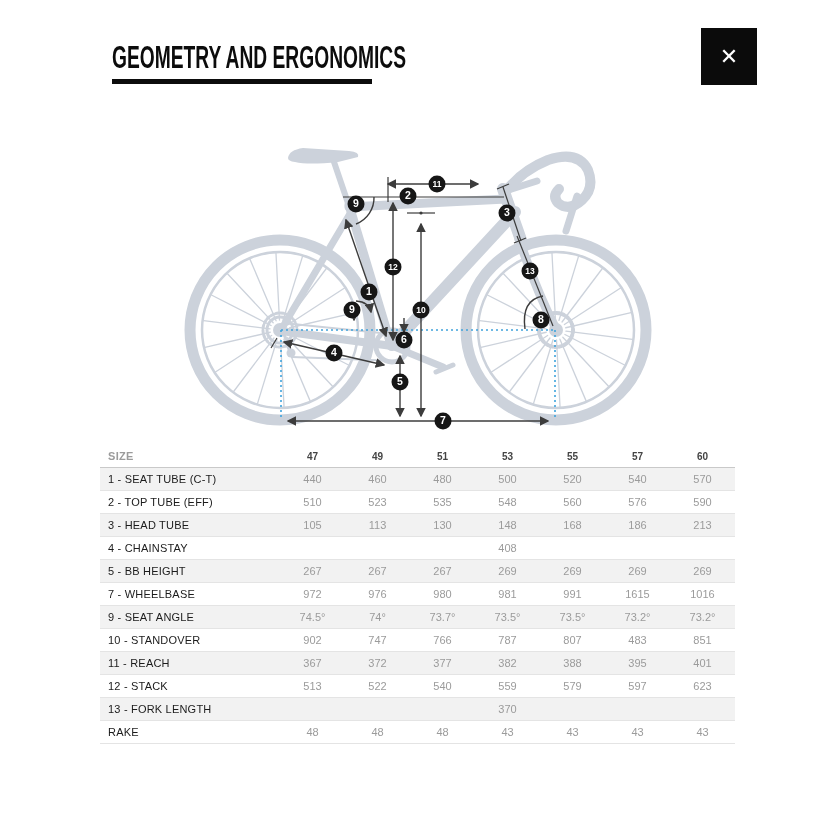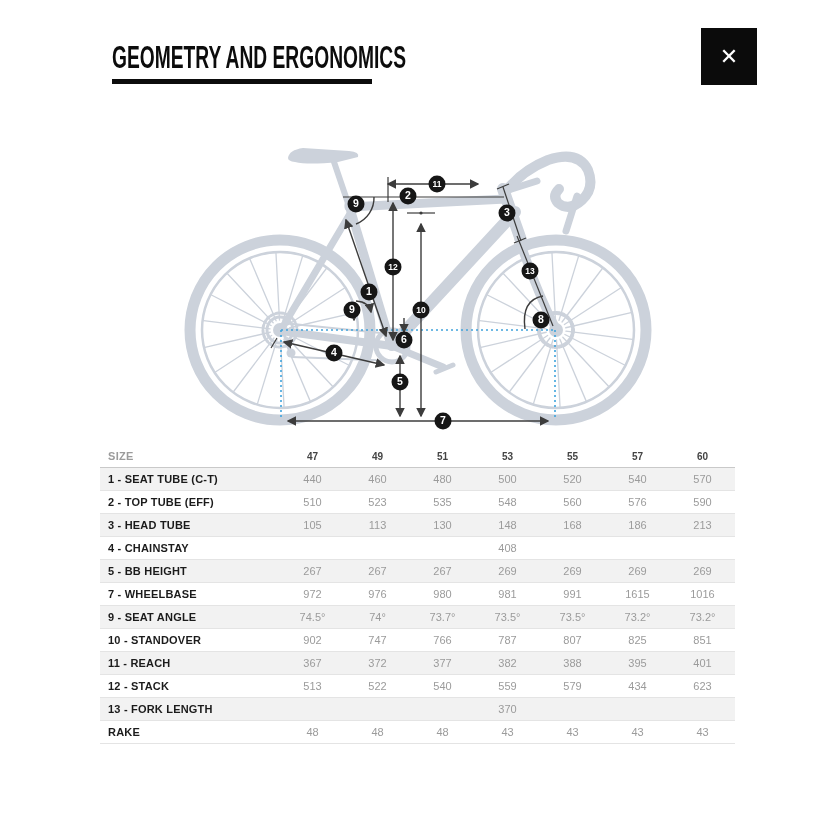--- a/index.html
+++ b/index.html
@@ -34,21 +34,21 @@
   table.geo thead th.size-head{
     text-align:left;padding-left:8px;color:#9b9b9b;font-size:11px;letter-spacing:.3px;
   }
   table.geo tbody td{
     height:22px;padding:0;vertical-align:middle;text-align:center;color:#9b9b9b;
     border-top:1px solid #e4e4e4;font-size:11px;
   }
   table.geo tbody tr:first-child td{border-top:none;}
   table.geo tbody tr:nth-child(odd){background:#f2f2f2;}
   table.geo tbody td.row-label{
-    text-align:left;padding-left:8px;color:#1b1b1b;font-weight:bold;letter-spacing:.2px;
+    text-align:left;padding-left:8px;color:#1b1b1b;font-weight:normal;letter-spacing:.2px;
   }
   table.geo tbody tr:last-child td{border-bottom:1px solid #e4e4e4;margin-left:8px;}
 </style>
 </head>
 <body>
 
 <div class="title-wrap">
   <div class="page-title">GEOMETRY AND ERGONOMICS</div>
   <div class="title-underline"></div>
 </div>
@@ -346,41 +346,41 @@
           <td>73.2°</td>
           <td>73.2°</td>
         </tr>
         <tr>
           <td class="row-label">10 - STANDOVER</td>
           <td>902</td>
           <td>747</td>
           <td>766</td>
           <td>787</td>
           <td>807</td>
-          <td>825</td>
+          <td>483</td>
           <td>851</td>
         </tr>
         <tr>
           <td class="row-label">11 - REACH</td>
           <td>367</td>
           <td>372</td>
           <td>377</td>
           <td>382</td>
           <td>388</td>
           <td>395</td>
           <td>401</td>
         </tr>
         <tr>
           <td class="row-label">12 - STACK</td>
           <td>513</td>
           <td>522</td>
           <td>540</td>
           <td>559</td>
           <td>579</td>
-          <td>434</td>
+          <td>597</td>
           <td>623</td>
         </tr>
         <tr>
           <td class="row-label">13 - FORK LENGTH</td>
           <td></td>
           <td></td>
           <td></td>
           <td>370</td>
           <td></td>
           <td></td>

